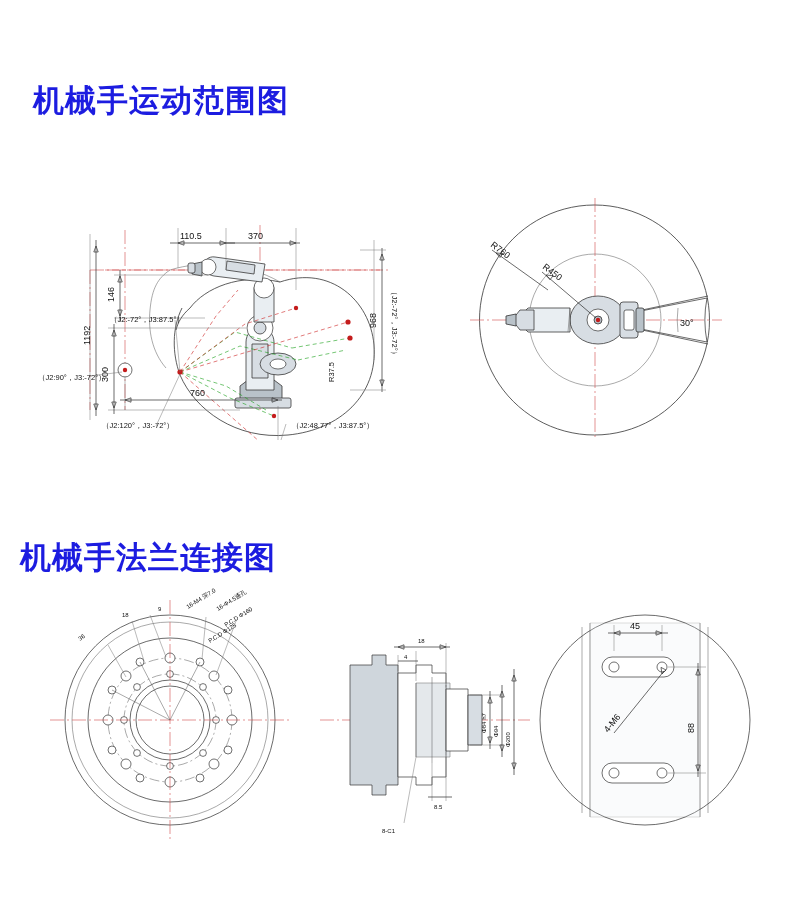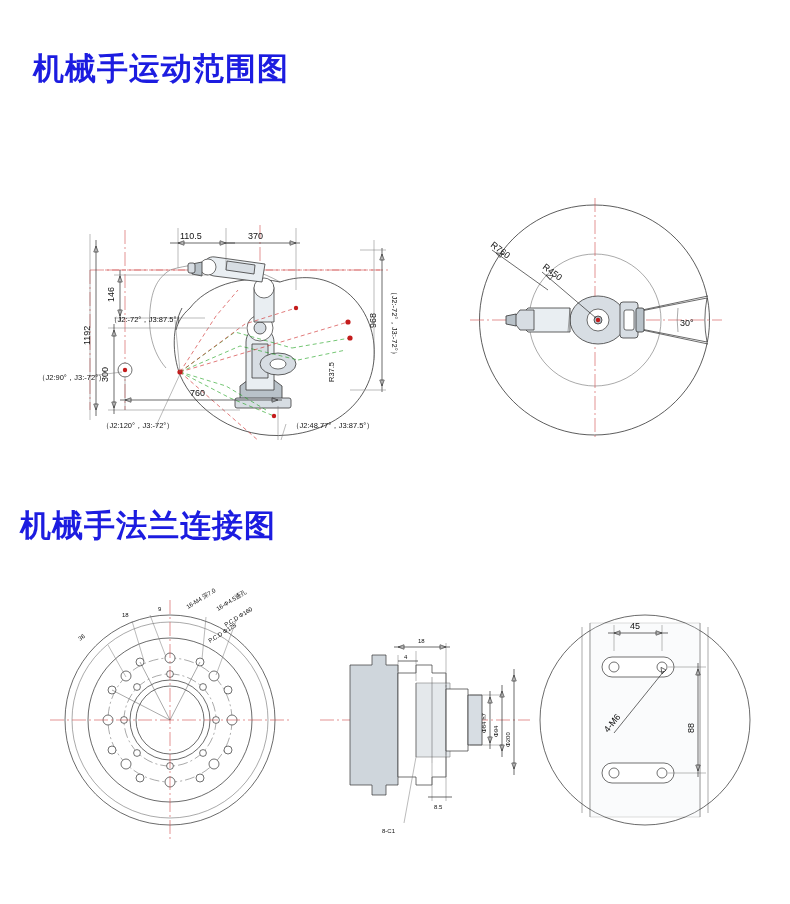--- a/index.html
+++ b/index.html
@@ -9,20 +9,21 @@
     font-family:"Liberation Sans", sans-serif;
     overflow:hidden;
     position:relative;
   }
   .section-title{
     color:#1c1ce0;
     font-weight:bold;
     font-size:31px;
     letter-spacing:1px;
     font-family:"DejaVu Sans", sans-serif;
+    margin-top:32px;
   }
   #title-motion{position:absolute;left:33px;top:48px;}
   #title-flange{position:absolute;left:20px;top:505px;}
 
   .diagram{position:absolute;}
   #motion-diagram{left:30px;top:110px;width:730px;height:330px;text-align:center;}
   #flange-diagram{left:30px;top:565px;width:730px;height:300px;}
 
   svg{display:block;}
   .dimtxt{font-family:"Liberation Sans", sans-serif;font-size:9px;fill:#111;}

